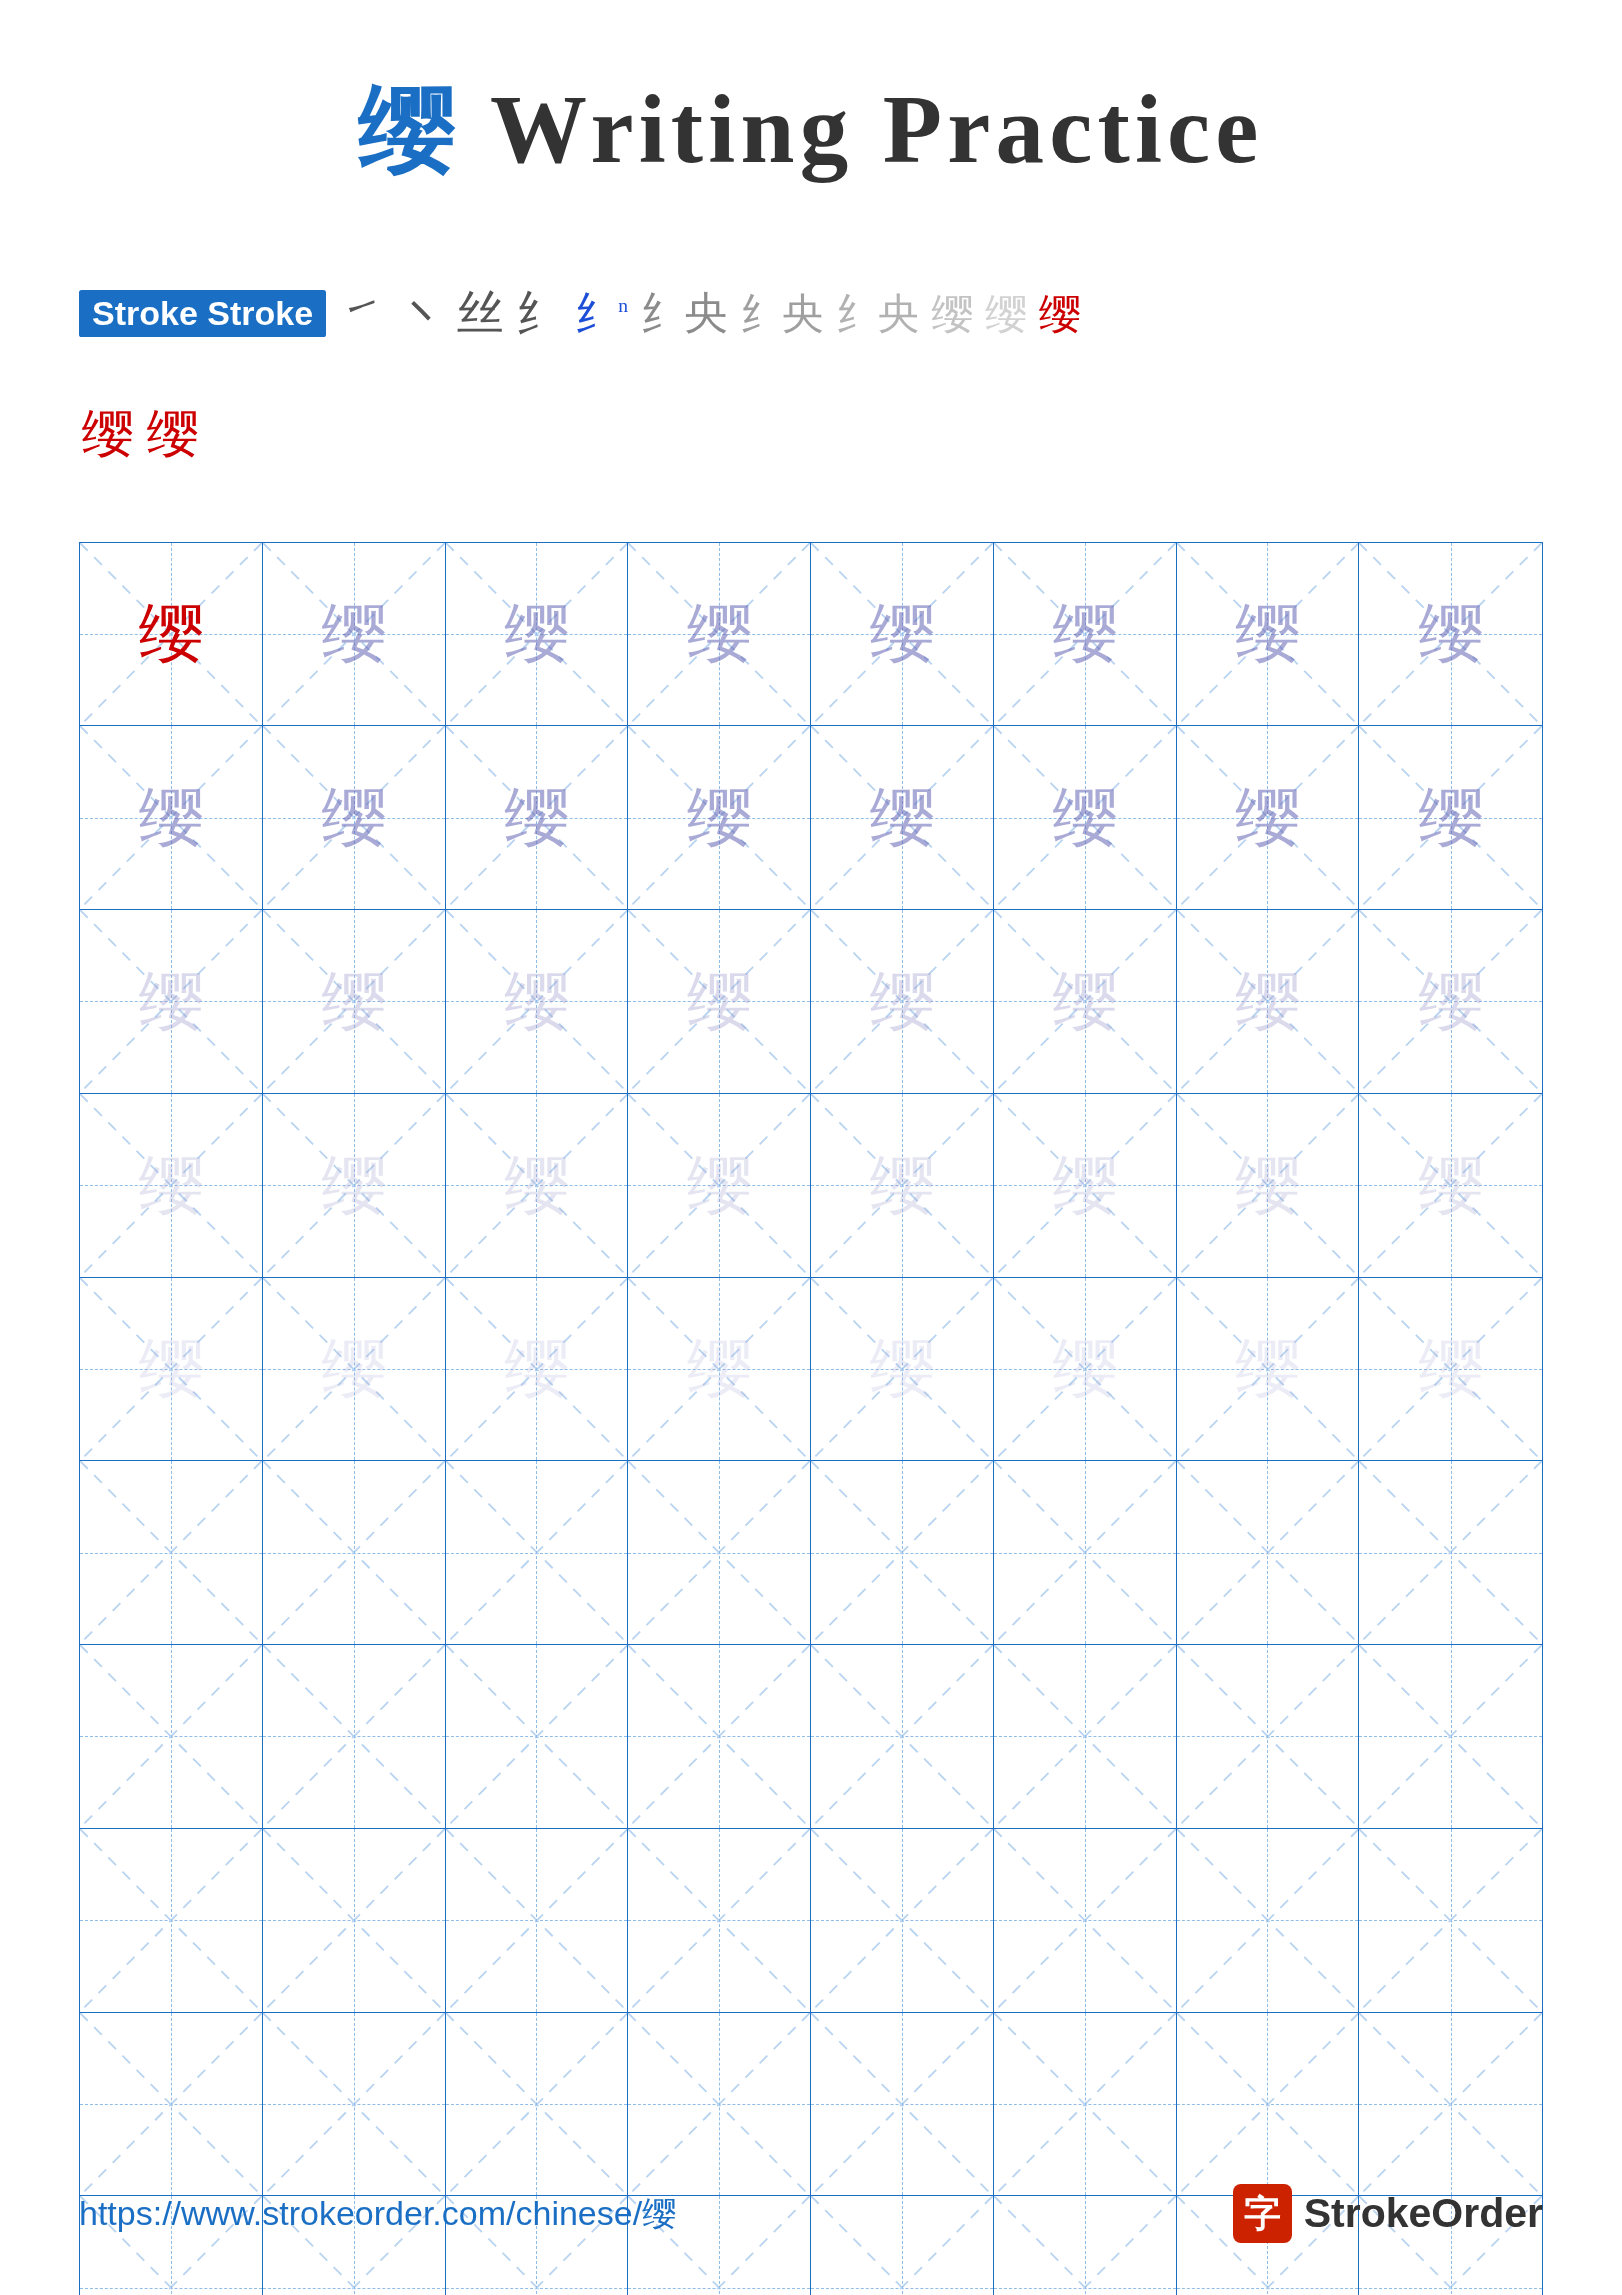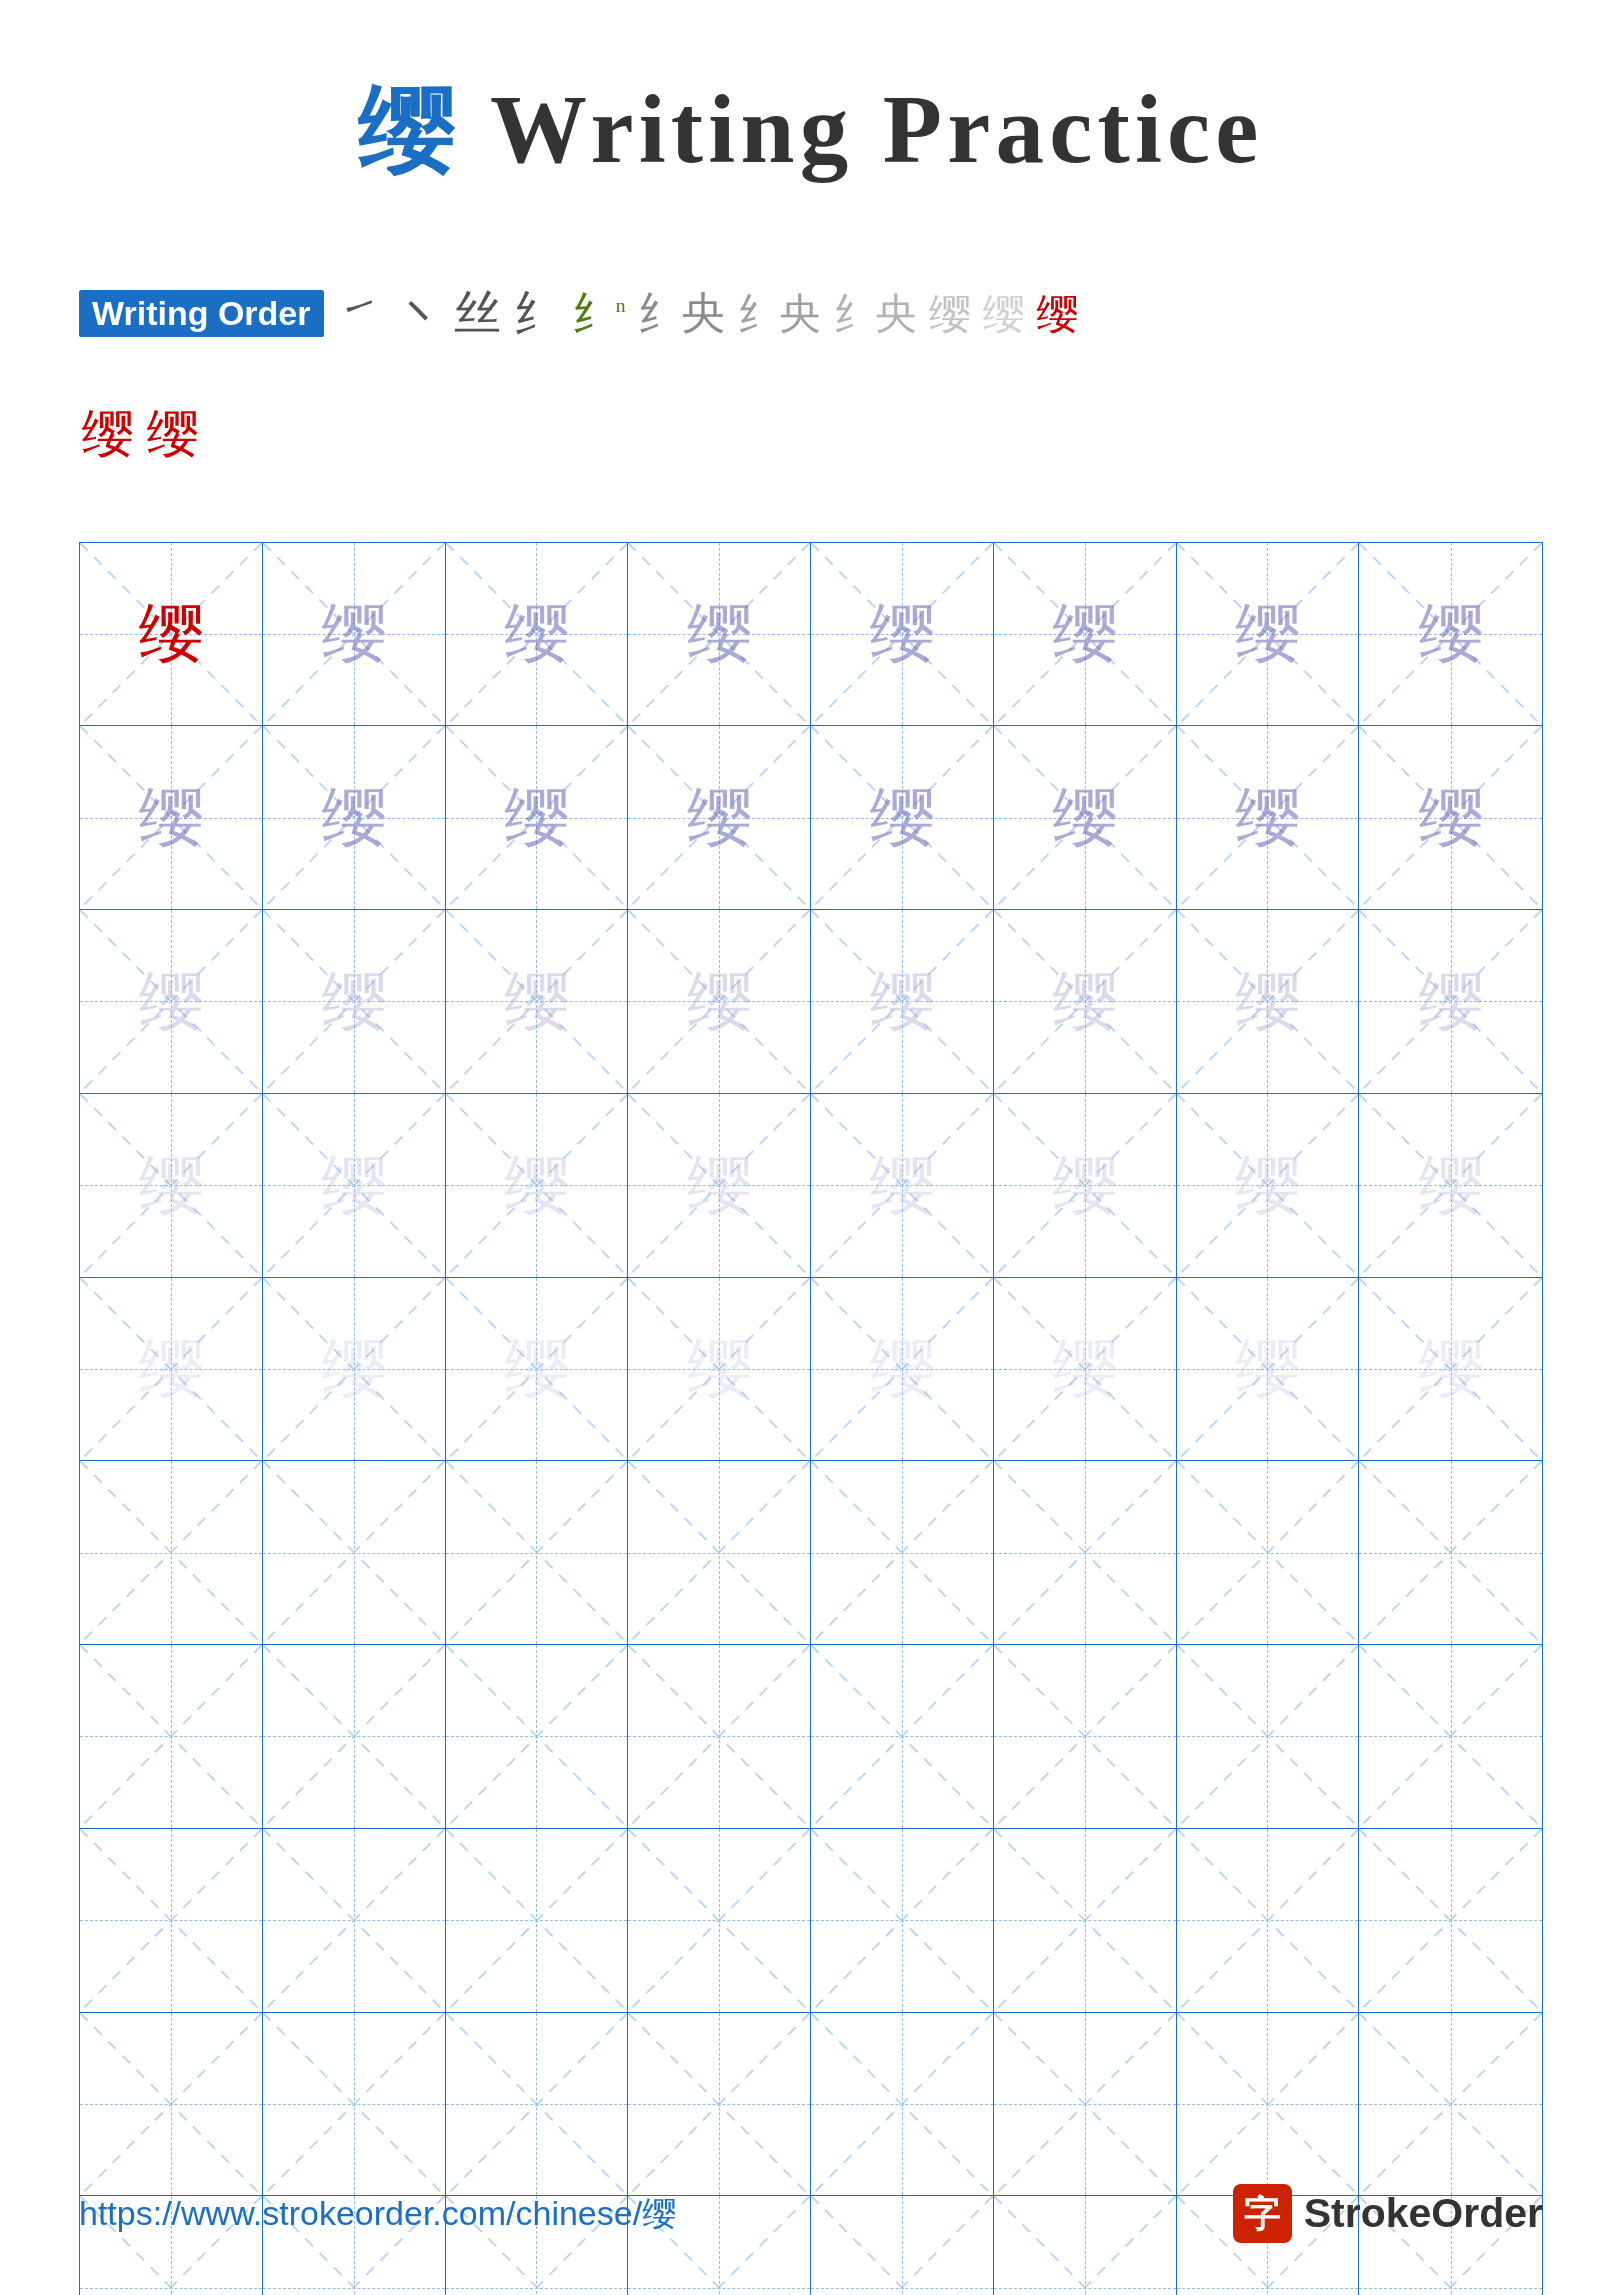--- a/index.html
+++ b/index.html
@@ -227,28 +227,28 @@
 </head>
 <body>
 
 <div class="page">
 
   <div class="title">
     <span class="title-char">缨</span><span> Writing Practice</span>
   </div>
 
   <div class="stroke-order-row">
-    <span class="stroke-order-label">Writing Order</span>
+    <span class="stroke-order-label">Stroke Stroke</span>
     <div class="stroke-chars">
 
       <span class="stroke-char">㇀</span>
       <span class="stroke-char">㇔</span>
       <span class="stroke-char" style="color:#555">丝</span>
       <span class="stroke-char" style="color:#555">纟</span>
-      <span class="stroke-char" style="color:#4d7c0f;font-size:44px">纟<sup style="font-size:19.6px">n</sup></span>
+      <span class="stroke-char" style="color:#1d4ed8;font-size:44px">纟<sup style="font-size:19.6px">n</sup></span>
       <span class="stroke-char" style="color:#777;opacity:0.85;font-size:44px">纟央</span>
       <span class="stroke-char" style="color:#888;opacity:0.8;font-size:42px">纟央</span>
       <span class="stroke-char" style="color:#999;opacity:0.75;font-size:42px">纟央</span>
       <span class="stroke-char" style="color:#aaa;opacity:0.7;font-size:42px">缨</span>
       <span class="stroke-char" style="color:#bbb;opacity:0.65;font-size:42px">缨</span>
       <span class="stroke-char stroke-char-red" style="font-size:42px">缨</span>
     </div>
   </div>
 
   <div class="extra-chars">

